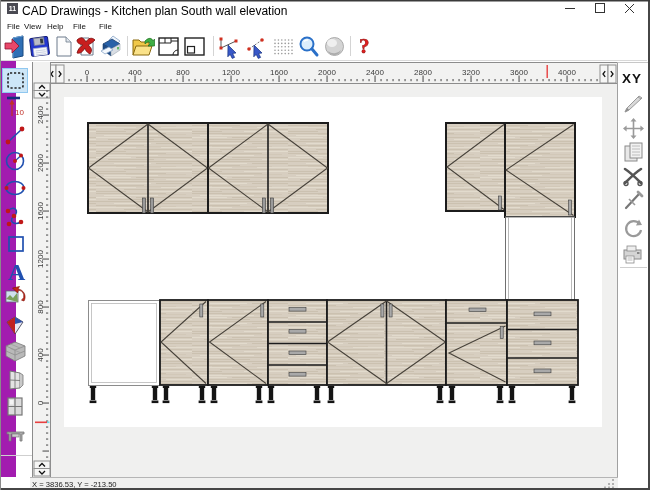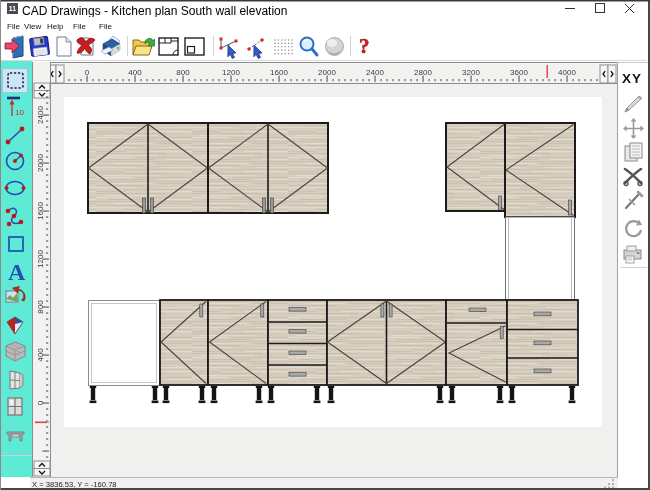--- a/index.html
+++ b/index.html
@@ -8,21 +8,21 @@
   #brd{left:0;top:0;width:650px;height:490px;z-index:50;pointer-events:none;
        box-shadow:inset 1px 0 0 #8a8a8a, inset 0 1.5px 0 #3a3a3a, inset -2px 0 0 #464646, inset 0 -2px 0 #464646;}
   .abs{position:absolute;}
   #titlebar{left:0;top:0;width:647px;height:17px;background:#fff;}
   #title-ic{left:7px;top:3px;width:11px;height:11px;background:#4a4a52;color:#fff;
             font-size:7px;line-height:11px;text-align:center;font-weight:bold;}
   #title-tx{left:22px;top:4px;font-size:12px;color:#000;}
   #menubar{left:0;top:17px;width:647px;height:16px;background:#fff;font-size:8px;color:#111;}
   .mi{position:absolute;top:5px;}
   #toolbar{left:0;top:33px;width:647px;height:28px;background:#fff;border-bottom:1px solid #d9d9d9;box-sizing:border-box;}
-  #lefttools{left:0;top:61px;width:32px;height:416px;background:#5eead4;}
+  #lefttools{left:0;top:61px;width:16px;height:416px;background:#a21caf;}
   #seltile{left:2px;top:7px;width:26px;height:25px;background:#cde6f7;border:1px solid #90c8f0;box-sizing:border-box;}
   #vruler{left:32px;top:62px;width:19px;height:415px;background:#f2f2f1;
           border-left:1px solid #8c8c8c;border-right:1px solid #8c8c8c;box-sizing:border-box;}
   #hruler{left:47px;top:62px;width:570px;height:22px;background:#f2f2f1;
           border-top:1px solid #8c8c8c;border-bottom:1px solid #8c8c8c;box-sizing:border-box;}
   #corner{left:32px;top:62px;width:16px;height:22px;background:#efefee;border:1px solid #8c8c8c;box-sizing:border-box;}
   #canvas{left:51px;top:84px;width:566px;height:393px;background:#f0f0ef;overflow:hidden;}
   #rightcol{left:617px;top:62px;width:31px;height:415px;background:#fff;border-left:1px solid #a0a0a0;
             border-top:1px solid #c8c8c8;box-sizing:border-box;}
   #statusbar{left:30px;top:477px;width:588px;height:11px;background:#f0f0ef;
@@ -617,21 +617,21 @@
         <rect x="2" y="6" width="17" height="9" fill="#d5d5d5" stroke="#8a8a8a" stroke-width="1"></rect>
         <rect x="5" y="2" width="9" height="5" fill="#eee" stroke="#8a8a8a" stroke-width="0.8"></rect>
         <rect x="4" y="12" width="8" height="7" fill="#fff" stroke="#8a8a8a" stroke-width="0.8"></rect>
         <path d="M5.5 14h5M5.5 16h5" stroke="#999" stroke-width="0.7"></path>
         <rect x="15" y="8" width="2.5" height="2" fill="#888"></rect>
       </g>
       <rect x="2" y="204" width="27" height="1" fill="#cfcfcf"></rect>
     </svg>
   </div>
   <div id="statusbar" class="abs">
-      <span>X = 3836.53, Y = -160.78</span>
+      <span>X = 3836.53, Y = -213.50</span>
   <svg width="14" height="11" style="position:absolute;right:1px;top:0">
     <g fill="#b0b0b0">
           <rect x="9" y="1" width="2" height="2"></rect>
           <rect x="5" y="5" width="2" height="2"></rect>
           <rect x="9" y="5" width="2" height="2"></rect>
           <rect x="1" y="8.5" width="2" height="2"></rect>
           <rect x="5" y="8.5" width="2" height="2"></rect>
           <rect x="9" y="8.5" width="2" height="2"></rect>
         </g>
   </svg>

